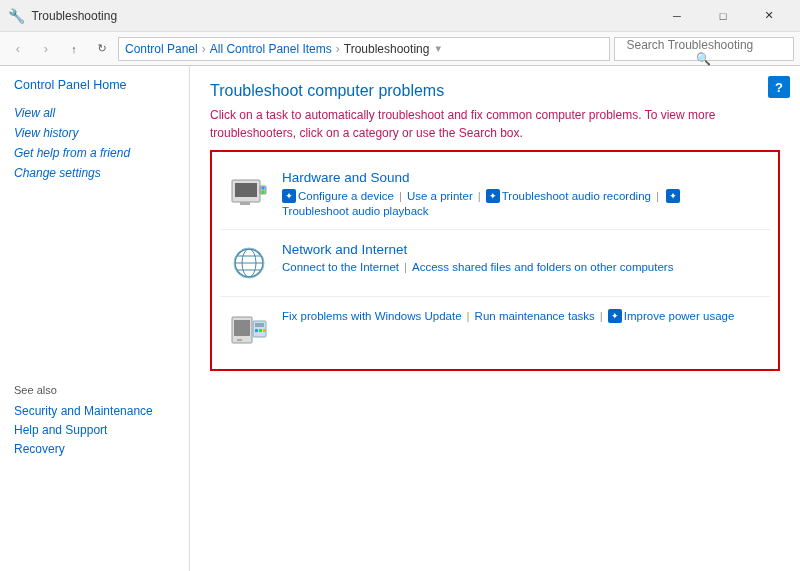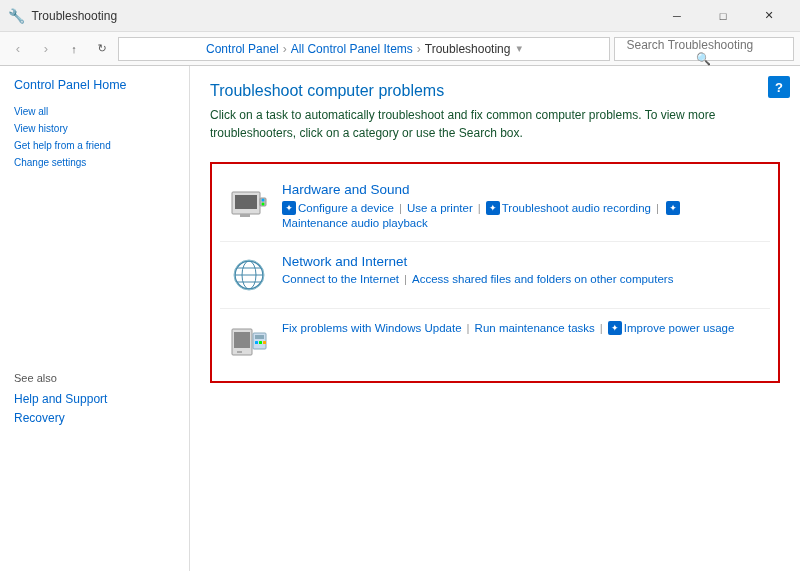--- a/index.html
+++ b/index.html
@@ -42,21 +42,20 @@
     .breadcrumb-bar {
       flex: 1;
       height: 24px;
       border: 1px solid #ccc;
       background: white;
       display: flex;
       align-items: center;
       padding: 0 6px;
       font-size: 12px;
       color: #333;
-      justify-content: center;
     }
     .breadcrumb-sep { color: #999; margin: 0 4px; }
     .breadcrumb-link { color: #0066cc; cursor: pointer; }
     .breadcrumb-current { color: #333; }
     .search-bar {
       width: 180px; height: 24px;
       border: 1px solid #ccc;
       background: white;
       display: flex; align-items: center;
       padding: 0 6px;
@@ -80,22 +79,22 @@
       background: white;
       border-right: 1px solid #ddd;
       padding: 12px 14px;
       flex-shrink: 0;
     }
     .sidebar-main-link {
       color: #0066cc; font-size: 12.5px; cursor: pointer; display: block; margin-bottom: 14px;
     }
     .sidebar-nav { margin-bottom: 20px; }
     .sidebar-nav a {
-      display: block; color: #0066cc; font-size: 10px; cursor: pointer;
-      margin-bottom: 6px; text-decoration: none;
+      display: block; color: #0066cc; font-size: 12px; cursor: pointer;
+      margin-bottom: 6px; text-decoration: none; font-style: italic;
     }
     .sidebar-section-title {
       color: #555; font-size: 11px; margin-bottom: 8px; margin-top: 4px;
     }
     .sidebar-section-links a {
       display: block; color: #0066cc; font-size: 12px; cursor: pointer;
       margin-bottom: 5px; text-decoration: none;
     }
 
     
@@ -103,21 +102,21 @@
       flex: 1;
       background: white;
       padding: 16px 20px;
       overflow-y: auto;
       position: relative;
     }
     .content-title {
       color: #006abb; font-size: 16px; margin-bottom: 6px;
     }
     .content-desc {
-      font-size: 12px; color: #14532d; margin-bottom: 20px; line-height: 1.5;
+      font-size: 12px; color: #be185d; margin-bottom: 8px; line-height: 1.5;
     }
 
     
     .help-btn {
       position: absolute; top: 10px; right: 10px;
       width: 22px; height: 22px;
       background: #0078d7; color: white;
       border-radius: 2px;
       display: flex; align-items: center; justify-content: center;
       font-size: 13px; font-weight: bold; cursor: pointer;
@@ -200,20 +199,21 @@
     <div class="sidebar-nav">
       <a>View all</a>
       <a>View history</a>
       <a>Get help from a friend</a>
       <a>Change settings</a>
     </div>
 
     <div style="margin-top: auto; padding-top: 180px;">
       <div class="sidebar-section-title">See also</div>
       <div class="sidebar-section-links">
+        <a>Security and Maintenance</a>
         <a>Help and Support</a>
         <a>Recovery</a>
       </div>
     </div>
   </div>
 
   <div class="content">
     <div class="help-btn">?</div>
 
     <div class="content-title">Troubleshoot computer problems</div>
@@ -239,21 +239,21 @@
             <span class="cat-icon-blue">✦</span>
             <a class="cat-link">Configure a device</a>
             <span class="cat-sep">|</span>
             <a class="cat-link">Use a printer</a>
             <span class="cat-sep">|</span>
             <span class="cat-icon-blue">✦</span>
             <a class="cat-link">Troubleshoot audio recording</a>
             <span class="cat-sep">|</span>
             <br>
             <span class="cat-icon-blue">✦</span>
-            <a class="cat-link">Maintenance audio playback</a>
+            <a class="cat-link">Troubleshoot audio playback</a>
           </div>
         </div>
       </div>
 
       <div class="category-item">
         <div class="category-icon">
           <svg width="42" height="38" viewBox="0 0 42 38">
             <circle cx="21" cy="19" r="14" fill="none" stroke="#48a" stroke-width="1.5"></circle>
             <ellipse cx="21" cy="19" rx="7" ry="14" fill="none" stroke="#48a" stroke-width="1"></ellipse>
             <line x1="7" y1="19" x2="35" y2="19" stroke="#48a" stroke-width="1"></line>

